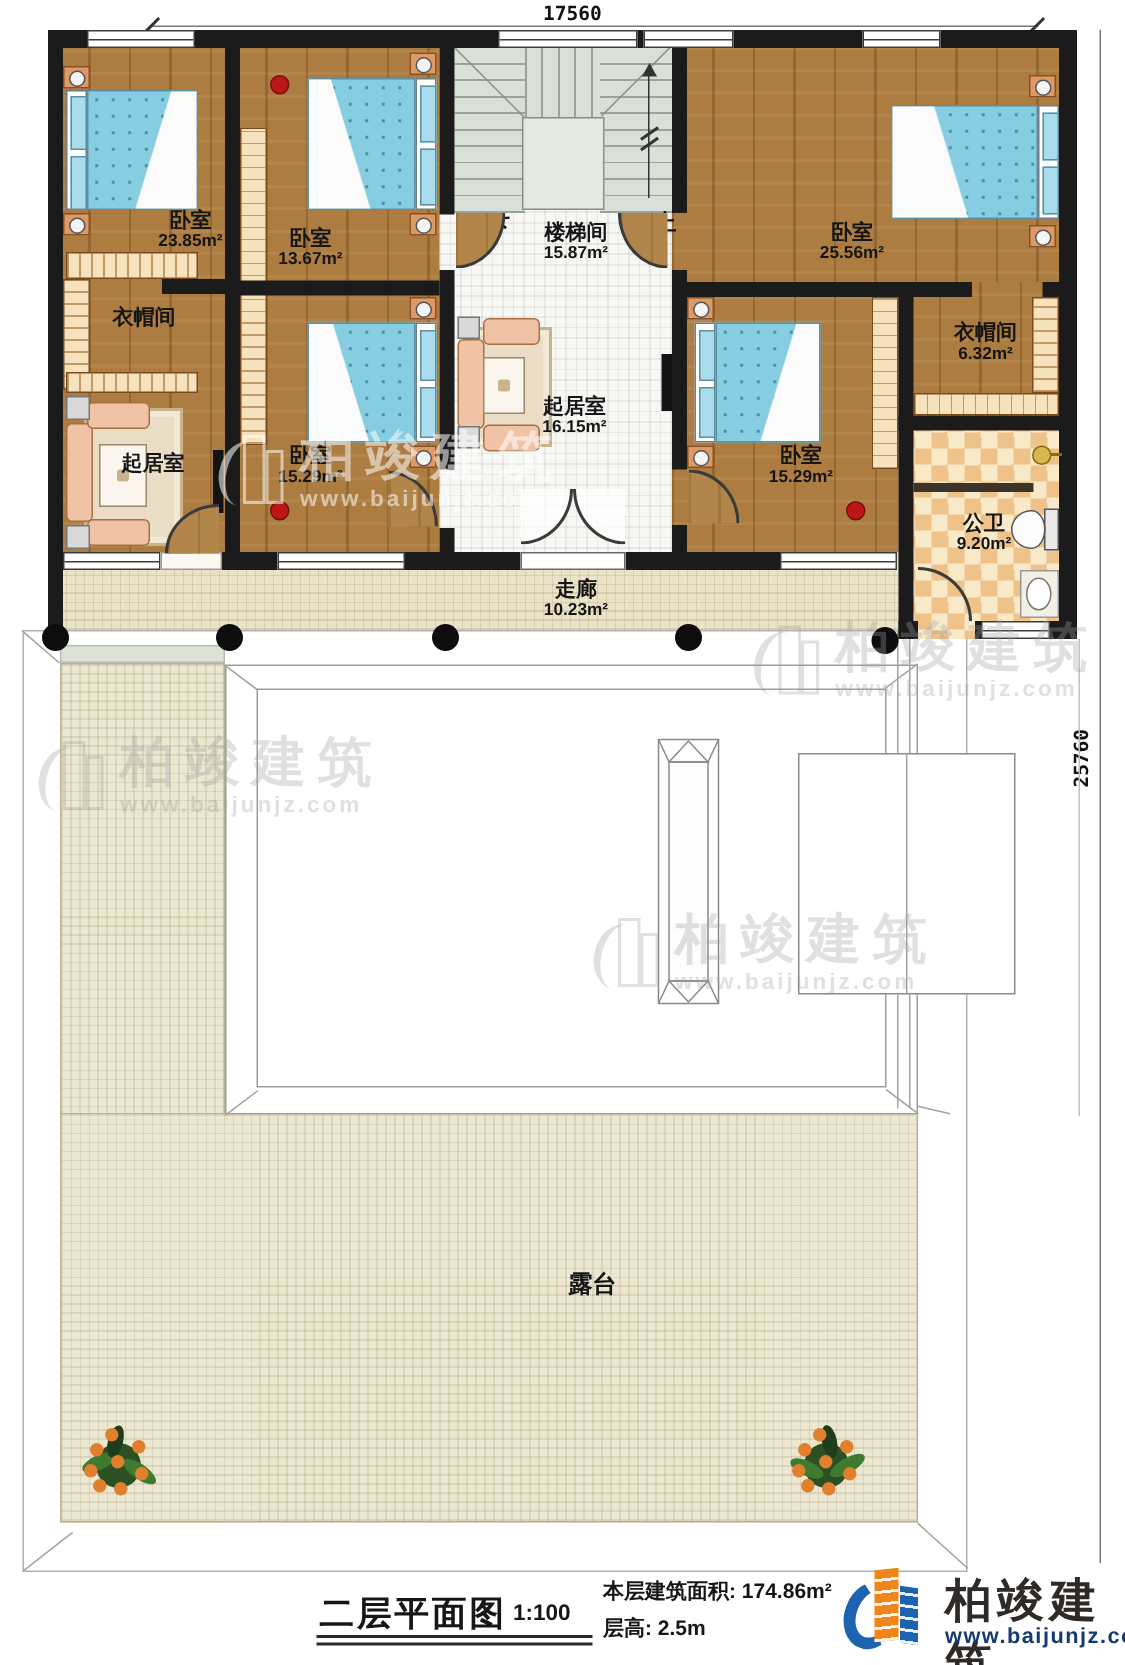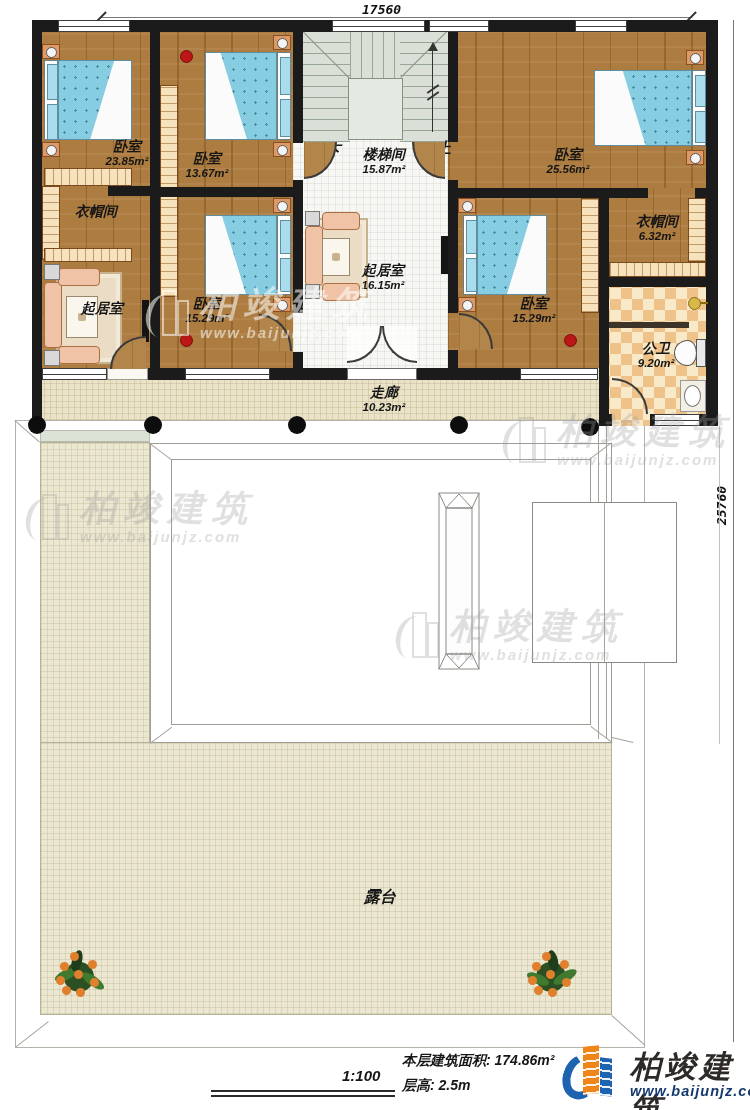--- a/index.html
+++ b/index.html
@@ -1,17 +1,17 @@
 <!DOCTYPE html>
 <html><head>
 <meta charset="utf-8">
 <style>
   html,body{margin:0;padding:0;background:#ffffff;}
   #canvas{position:relative;width:750px;height:1110px;background:#fff;overflow:hidden;
-          font-family:"Liberation Sans","DejaVu Sans",sans-serif;color:#111;font-style:italic;}
+          font-family:"Liberation Sans","DejaVu Sans",sans-serif;color:#111;}
   .abs{position:absolute;}
   
   .wood{background:
     repeating-linear-gradient(90deg, rgba(84,50,12,.28) 0 1.5px, rgba(0,0,0,0) 1.5px 27px),
     repeating-linear-gradient(0deg, rgba(255,255,255,.07) 0 2px, rgba(0,0,0,0) 2px 15px),
     #ad7c40;}
   .tile{background:
     repeating-linear-gradient(0deg, rgba(0,0,0,.06) 0 1px, rgba(0,0,0,0) 1px 7px),
     repeating-linear-gradient(90deg, rgba(0,0,0,.06) 0 1px, rgba(0,0,0,0) 1px 7px),
     #f7f7f4;}
@@ -106,21 +106,21 @@
   <div class="abs" style="left:15px;top:420px;width:630px;height:628px;border:1px solid #b3b3ac;box-sizing:border-box;"></div>
   <div class="gline" style="left:719px;top:426px;width:1px;height:318px;background:#c2c2bb;"></div>
 
   <div class="abs" style="left:40px;top:430px;width:110px;height:12px;background:#dde2d6;border:1px solid #b7bcae;box-sizing:border-box;"></div>
   <div class="ter abs" style="left:40px;top:442px;width:110px;height:573px;border:1px solid #b5b29a;box-sizing:border-box;"></div>
   <div class="ter abs" style="left:40px;top:742px;width:572px;height:273px;border:1px solid #b5b29a;box-sizing:border-box;"></div>
   <div class="diag" style="left:15px;top:1047px;width:42px;transform:rotate(-38deg);"></div>
   <div class="diag" style="left:612px;top:1015px;width:45px;transform:rotate(42deg);"></div>
   <div class="diag" style="left:15px;top:420px;width:33px;transform:rotate(41deg);"></div>
   <div class="diag" style="left:612px;top:737px;width:22px;transform:rotate(13deg);"></div>
-  <div class="label" style="left:380px;top:848px;margin-top:40px;">
+  <div class="label" style="left:395px;top:848px;">
       <span class="nm" style="font-size:16px;">露台</span>
     </div>
 
   <div class="abs" style="left:150px;top:443px;width:462px;height:300px;background:#fff;border:1px solid #9d9d96;box-sizing:border-box;"></div>
   <div class="abs" style="left:171px;top:459px;width:420px;height:266px;border:1px solid #9d9d96;box-sizing:border-box;"></div>
   <div class="diag" style="left:150px;top:443px;width:27px;transform:rotate(37deg);"></div>
   <div class="diag" style="left:612px;top:443px;width:27px;transform:rotate(143deg);"></div>
   <div class="diag" style="left:150px;top:743px;width:27px;transform:rotate(-37deg);"></div>
   <div class="diag" style="left:612px;top:743px;width:27px;transform:rotate(-143deg);"></div>
 
@@ -402,20 +402,21 @@
   <div class="wm gray" style="left:398px;top:608px;">
     <span class="wm-mark">
         <span class="wm-b1"></span>
         <span class="wm-b2"></span>
         <span class="wm-arc"></span>
       </span>
     <span><span class="wm-name">柏竣建筑</span><br>
     <span class="wm-url">www.baijunjz.com</span></span>
   </div>
 
+  <div class="ft-title" style="left:213px;top:1060px;">二层平面图</div>
   <div class="ft-scale" style="left:342px;top:1067px;">1:100</div>
   <div class="ft-line" style="left:211px;top:1090px;width:184px;"></div>
   <div class="ft-line" style="left:211px;top:1095px;width:184px;"></div>
   <div class="ft-info" style="left:402px;top:1052px;">本层建筑面积: 174.86m²</div>
   <div class="ft-info" style="left:402px;top:1077px;">层高: 2.5m</div>
 
   <div class="abs" style="left:563px;top:1044px;width:60px;height:60px;">
     <div style="position:absolute;left:0px;top:10px;width:36px;height:46px;border:6px solid transparent;border-left:8px solid #1e63b0;border-bottom:8px solid #1e63b0;border-radius:50%;transform:rotate(20deg);box-sizing:border-box;"></div>
     <div style="position:absolute;left:20px;top:2px;width:16px;height:48px;background:repeating-linear-gradient(0deg, rgba(255,255,255,.9) 0 2px, rgba(0,0,0,0) 2px 8px),#f08519;transform:skewY(-6deg);"></div>
     <div style="position:absolute;left:37px;top:14px;width:12px;height:38px;background:repeating-linear-gradient(0deg, rgba(255,255,255,.9) 0 2px, rgba(0,0,0,0) 2px 8px),#1e63b0;transform:skewY(8deg);"></div>

